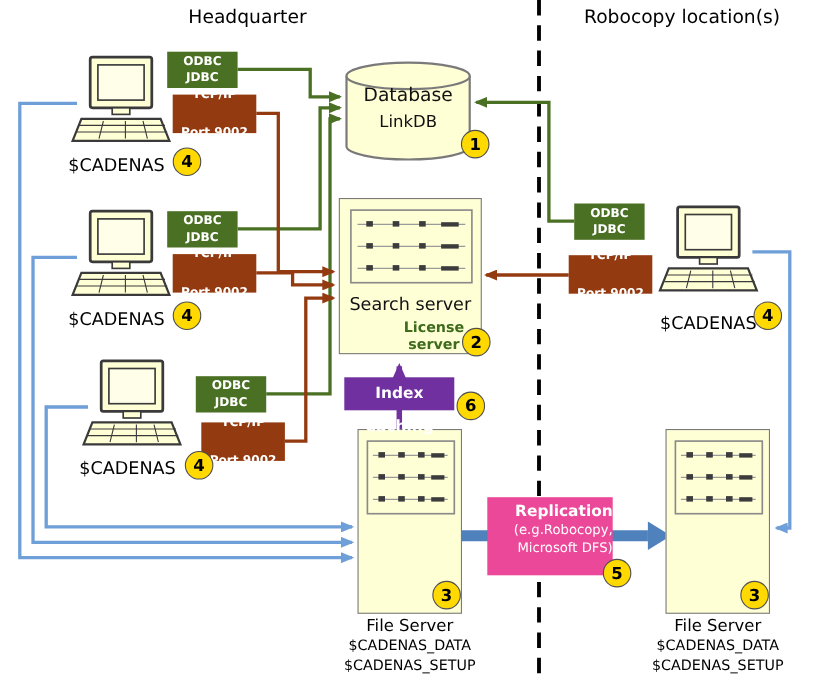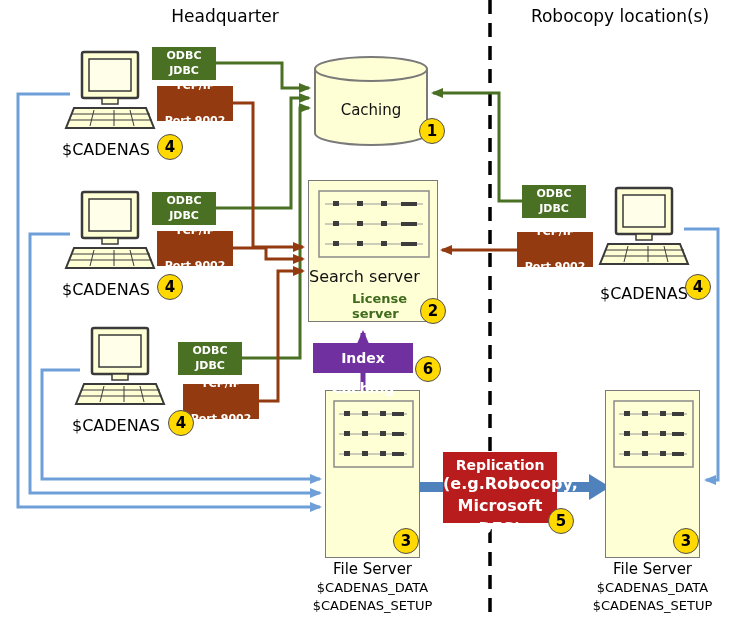--- a/index.html
+++ b/index.html
@@ -9,32 +9,32 @@
   #connector-layer { position:absolute; left:0; top:0; z-index:1; }
   .title { position:absolute; font-size:17px; color:#000; text-align:center; z-index:2; }
   .computer { position:absolute; z-index:2; }
   .cadenas { position:absolute; font-size:16px; color:#000; text-align:left; z-index:2; }
   .proto { position:absolute; color:#fff; font-weight:bold; font-size:11px; text-align:center;
            display:flex; flex-direction:column; justify-content:center; line-height:1.35; z-index:3; }
   .proto.odbc { background:#4a7023; width:64px; height:33px; }
   .proto.tcp  { background:#943a10; width:76px; height:35px;gap:20px; }
   .serverbox { position:absolute; background:#ffffd6; border:1.5px solid #7a7a7a; z-index:2; }
   .serverbox svg { position:absolute; left:0; top:6px; }
-  .srv-title { position:absolute; width:100%; color:#111; }
+  .srv-title { position:absolute; width:100%; text-align:center; color:#111; }
   .search-title { top:86px; font-size:16px; }
   .search-sub   { top:110px; font-size:13px; font-weight:bold; color:#3f6b1d;padding-left:43px; }
   .dbwrap { position:absolute; left:313px; top:55px; width:116px; height:92px; z-index:2; }
   .db-line1 { position:absolute; top:22px; width:100%; text-align:center; font-size:17px; color:#111; }
   .db-line2 { position:absolute; top:46px; width:100%; text-align:center; font-size:15px; color:#111; }
   .indexbox { position:absolute; left:313px; top:343px; width:100px; height:30px; background:#7030a0;
               color:#fff; font-weight:bold; font-size:14px; text-align:center; line-height:30px; z-index:3; }
-  .replication { position:absolute; left:443px; top:452px; width:114px; height:71px; background:#b91c1c;
-                 color:#fff; text-align:center; z-index:3; padding-top:5px; }
+  .replication { position:absolute; left:443px; top:452px; width:114px; height:71px; background:#ec4899;
+                 color:#fff; text-align:right; z-index:3; padding-top:5px; }
   .rep-title { font-size:14px; font-weight:bold; }
-  .rep-sub { font-size:16px; font-weight:bold; line-height:1.4; }
+  .rep-sub { font-size:12px; font-weight:normal; line-height:1.4; }
   .fslabel { position:absolute; width:125px; text-align:center; color:#000; z-index:2; }
   .fs-name { font-size:15px; }
   .fs-path { font-size:13px; }
   .badge { position:absolute; width:26px; height:26px; border-radius:50%; background:#ffd900;
            border:1.5px solid #4f4f4f; color:#000; font-weight:bold; font-size:15px;
            display:flex; align-items:center; justify-content:center; z-index:5; }
 </style>
 </head>
 <body>
 
@@ -156,21 +156,22 @@
   <div class="proto tcp" style="left:517px; top:232px;">
     <div>TCP/IP</div>
     <div>Port 9002</div>
   </div>
 
   <div class="dbwrap">
     <svg width="116" height="92" viewBox="0 0 116 92">
       <path d="M2,14 L2,78 A56 12 0 0 0 114,78 L114,14" fill="#ffffd6" stroke="#7a7a7a" stroke-width="2"></path>
       <ellipse cx="58" cy="14" rx="56" ry="12" fill="#ffffd6" stroke="#7a7a7a" stroke-width="2"></ellipse>
     </svg>
-    <div class="db-line2">Caching</div>
+    <div class="db-line1">Database</div>
+    <div class="db-line2">LinkDB</div>
   </div>
 
   <div class="serverbox" style="left:308px; top:180px; width:130px; height:142px;">
     <svg width="130" height="80">
       <rect x="10" y="4" width="110" height="66" fill="none" stroke="#8a8a8a" stroke-width="1.5"></rect>
       <line x1="16" y1="17" x2="114" y2="17" stroke="#9a9a9a"></line>
       <rect x="24" y="14" width="6" height="5" fill="#3c3c3c"></rect>
         <rect x="48" y="14" width="6" height="5" fill="#3c3c3c"></rect>
         <rect x="72" y="14" width="6" height="5" fill="#3c3c3c"></rect>
         <rect x="92" y="15" width="16" height="4" fill="#3c3c3c"></rect>

